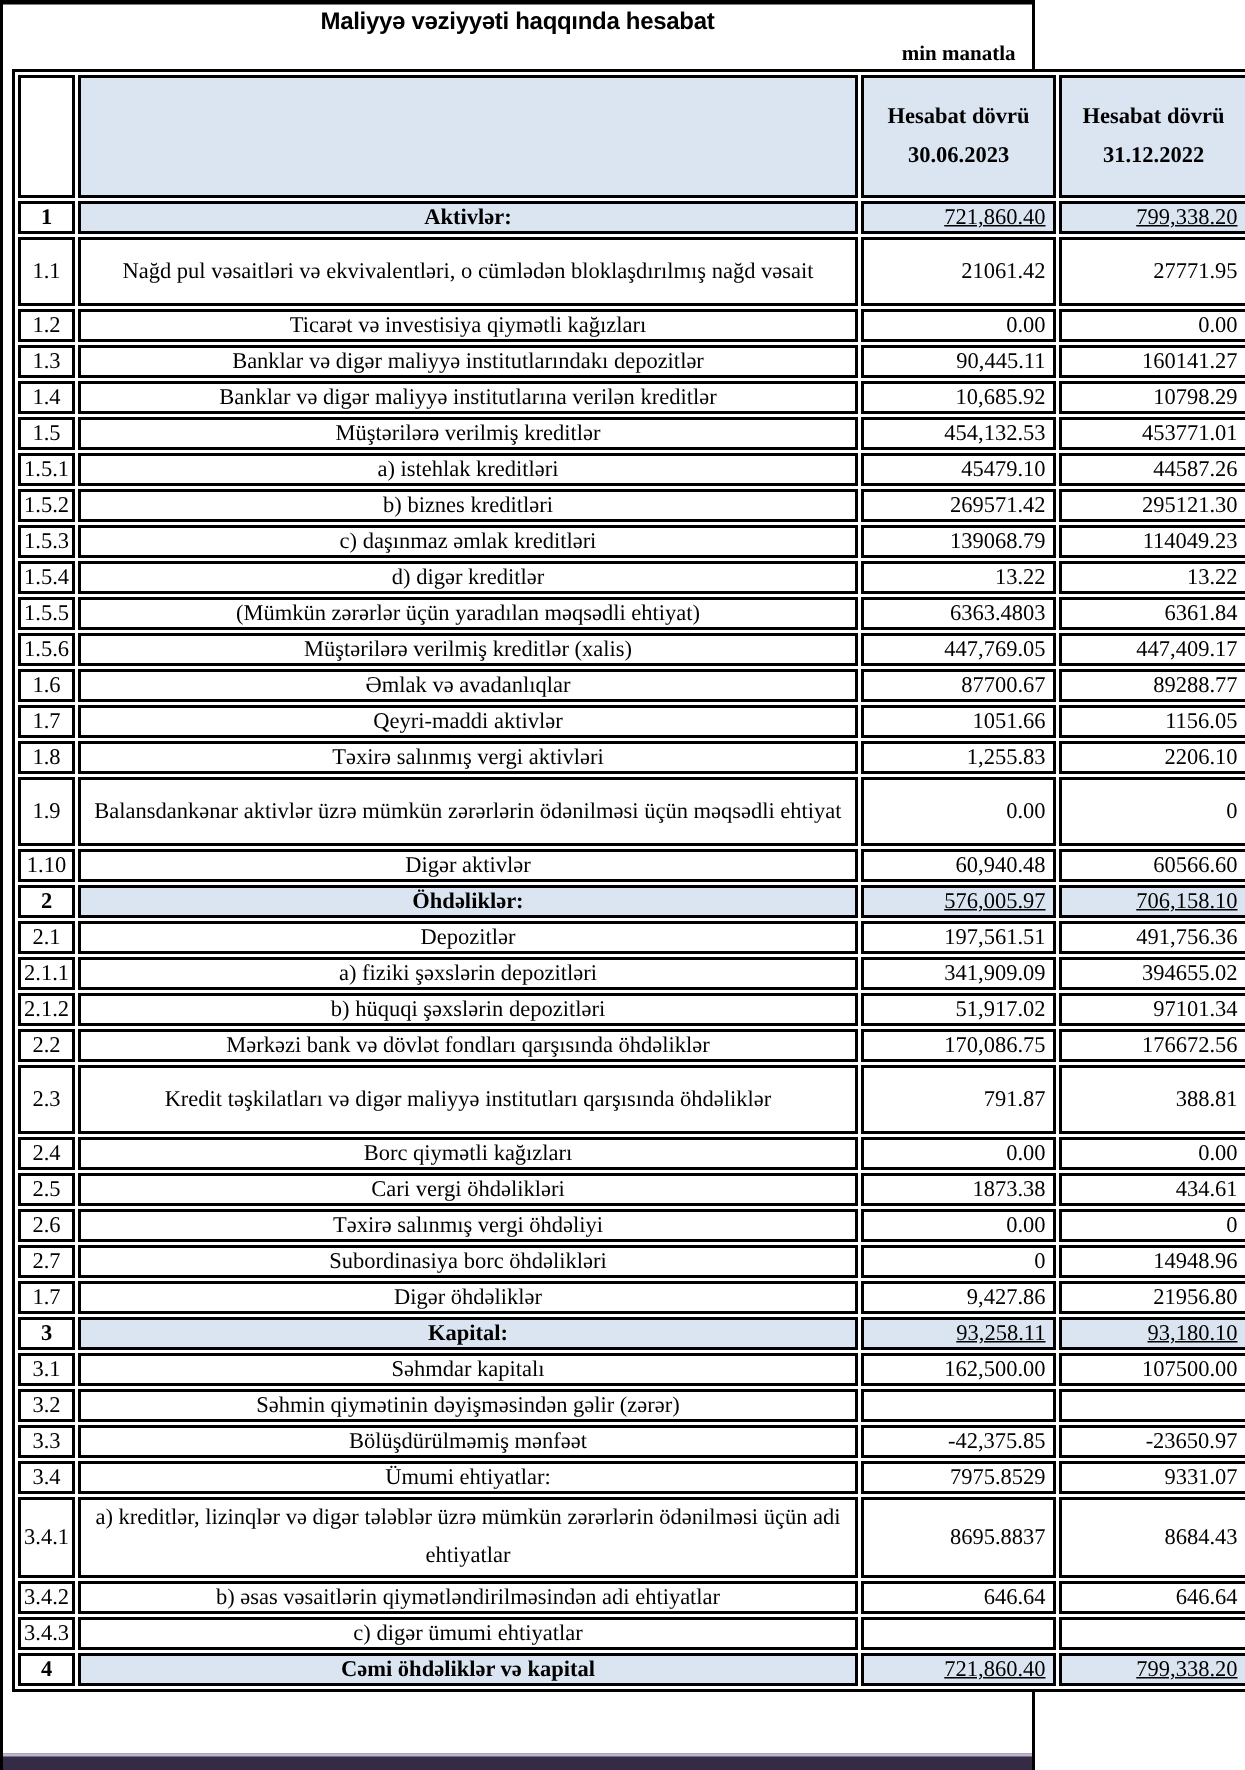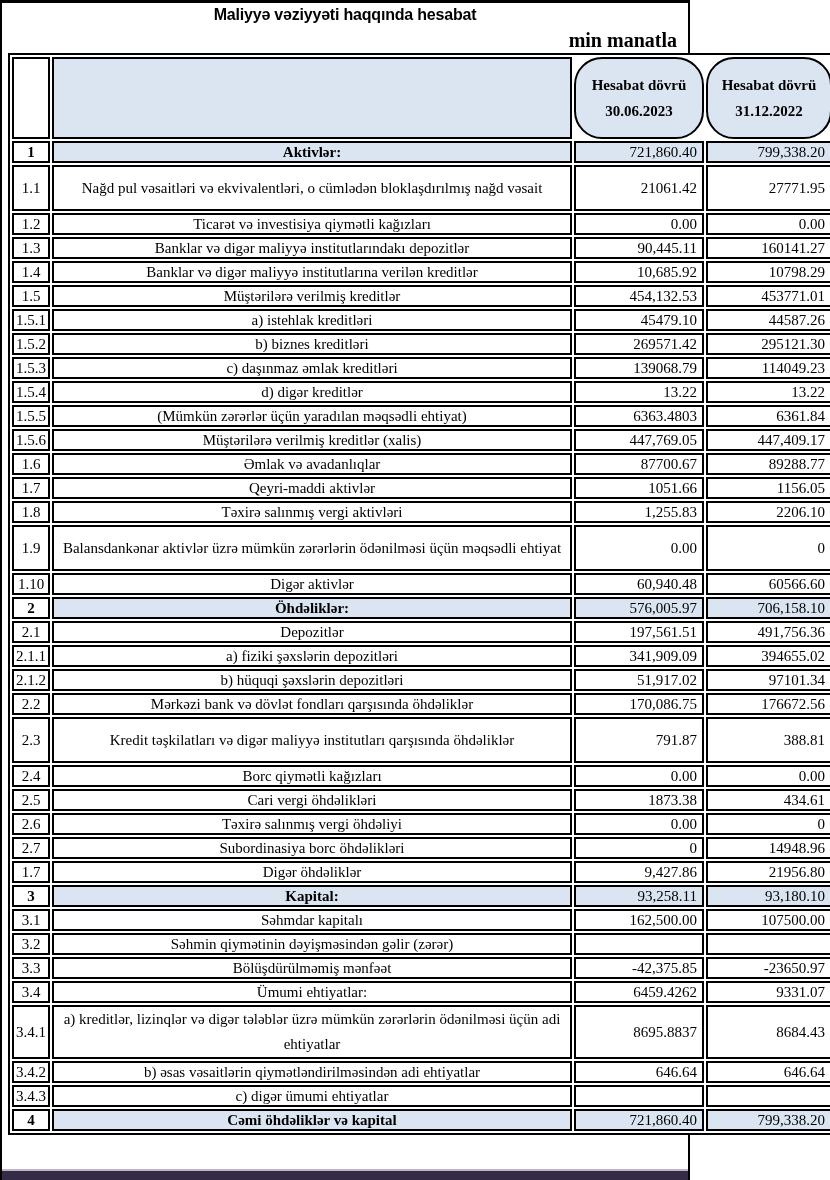--- a/index.html
+++ b/index.html
@@ -23,21 +23,21 @@
     text-align:center;
     font-family:"Liberation Sans", sans-serif;
     font-weight:bold;
     font-size:16px;
     letter-spacing:-0.2px;
     margin-top:3px;
   }
   .unit-note{
     text-align:right;
     font-weight:bold;
-    font-size:20px;
+    font-size:14px;
     padding-right:11px;
     margin-top:5px;
     margin-bottom:1px;
   }
   table.fin{
     margin-left:6px;
     width:816px;
     table-layout:fixed;
     border-collapse:separate;
     border-spacing:2px;
@@ -54,31 +54,30 @@
   col.c-no{width:38px;}
   col.c-desc{width:520px;}
   col.c-v1{width:130px;}
   col.c-v2{width:126px;}
   .header-row td{height:82px;background:var(--fill);}
   .header-row td.no-head{background:#ffffff;}
   .head-val{
     text-align:center;
     font-weight:bold;
     line-height:26px;
-    border-radius:28px;
   }
   tbody td{height:19px;line-height:18px;}
   td.no{text-align:center;padding:0 1px;}
   td.desc{text-align:center;padding:0 4px;}
   td.val{text-align:right;padding:0 5px;font-size:14.5px;}
   tr.tall td{height:46px;}
   tr.tall td.desc{line-height:25px;}
   tr.section td.desc{font-weight:bold;background:var(--fill);}
   tr.section td.no{font-weight:bold;}
-  tr.section td.val{background:var(--fill);}
+  tr.section td.val{background:var(--fill);text-decoration:underline;}
   .bottom-bar{
     position:absolute;
     left:0;bottom:0;
     width:100%;
     height:9px;
     border-top:2px solid #beb4cc;
     background:var(--bar);
   }
 </style>
 </head>
@@ -299,21 +298,21 @@
   </tr>
         <tr>
     <td class="no">3.3</td>
     <td class="desc">Bölüşdürülməmiş mənfəət</td>
     <td class="val">-42,375.85</td>
     <td class="val">-23650.97</td>
   </tr>
         <tr>
     <td class="no">3.4</td>
     <td class="desc">Ümumi ehtiyatlar:</td>
-    <td class="val">6459.4262</td>
+    <td class="val">7975.8529</td>
     <td class="val">9331.07</td>
   </tr>
         <tr class="tall">
     <td class="no">3.4.1</td>
     <td class="desc">a) kreditlər, lizinqlər və digər tələblər üzrə mümkün zərərlərin ödənilməsi üçün adi ehtiyatlar</td>
     <td class="val">8695.8837</td>
     <td class="val">8684.43</td>
   </tr>
         <tr>
     <td class="no">3.4.2</td>

